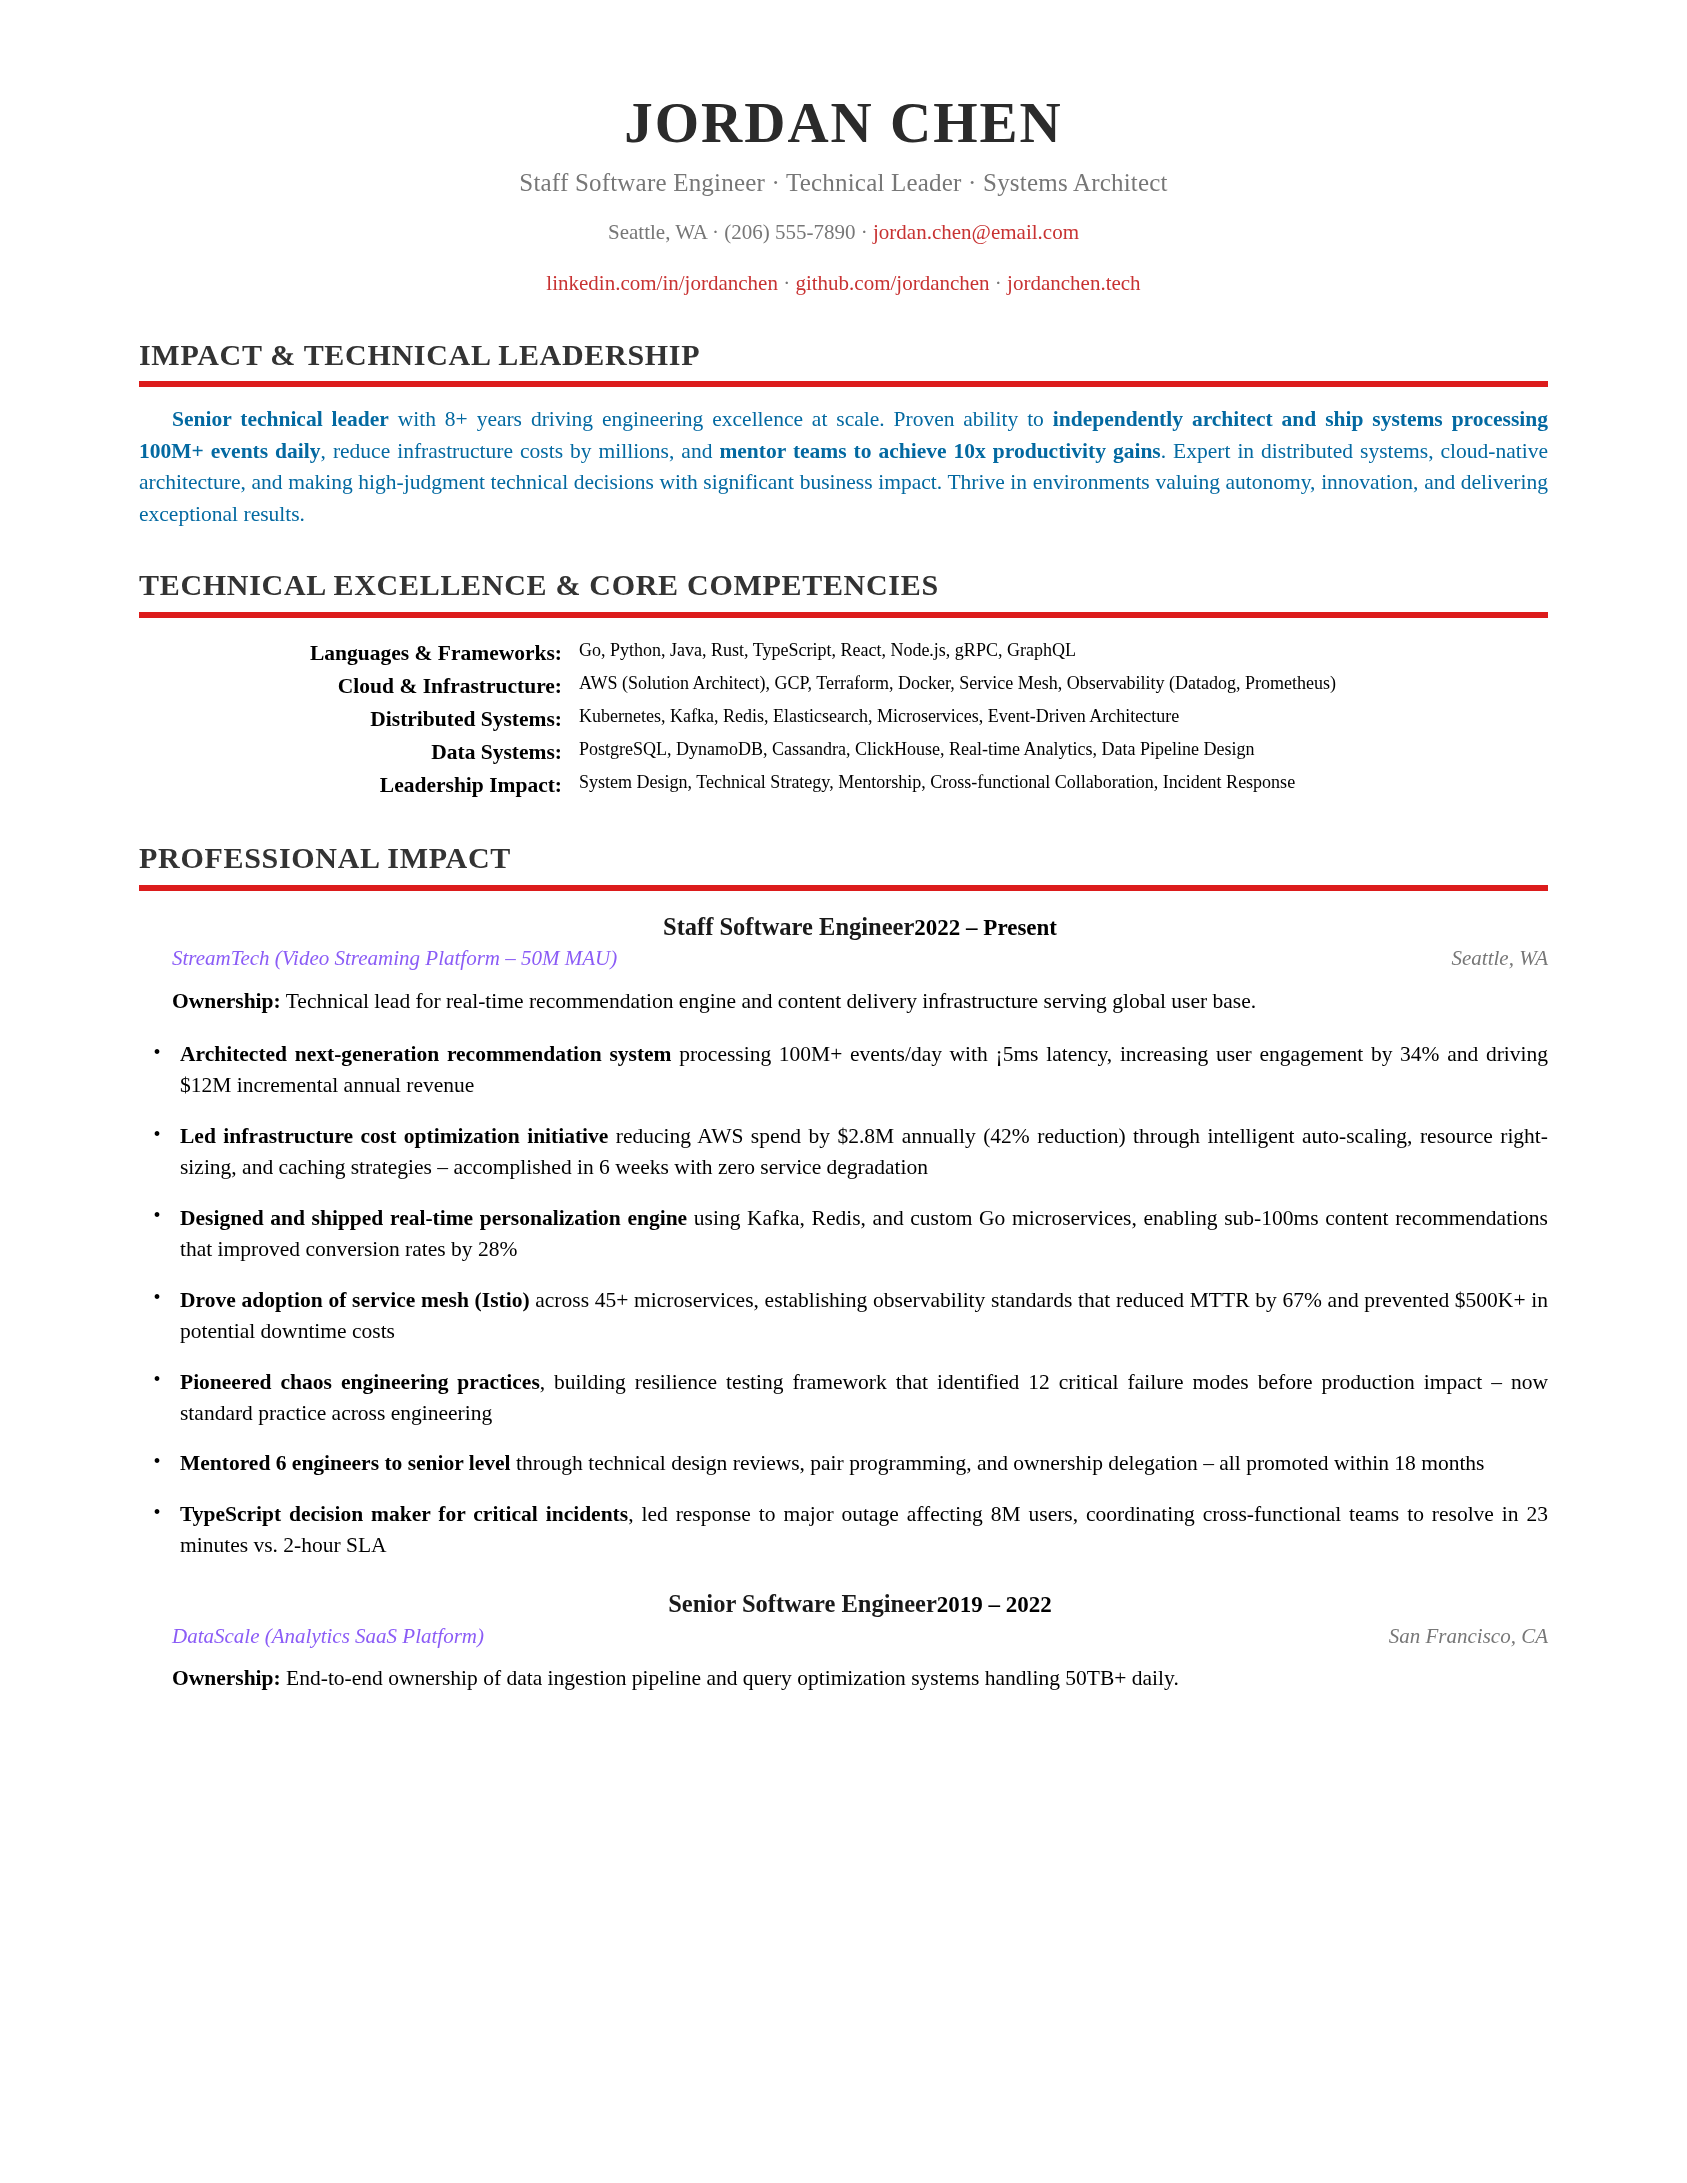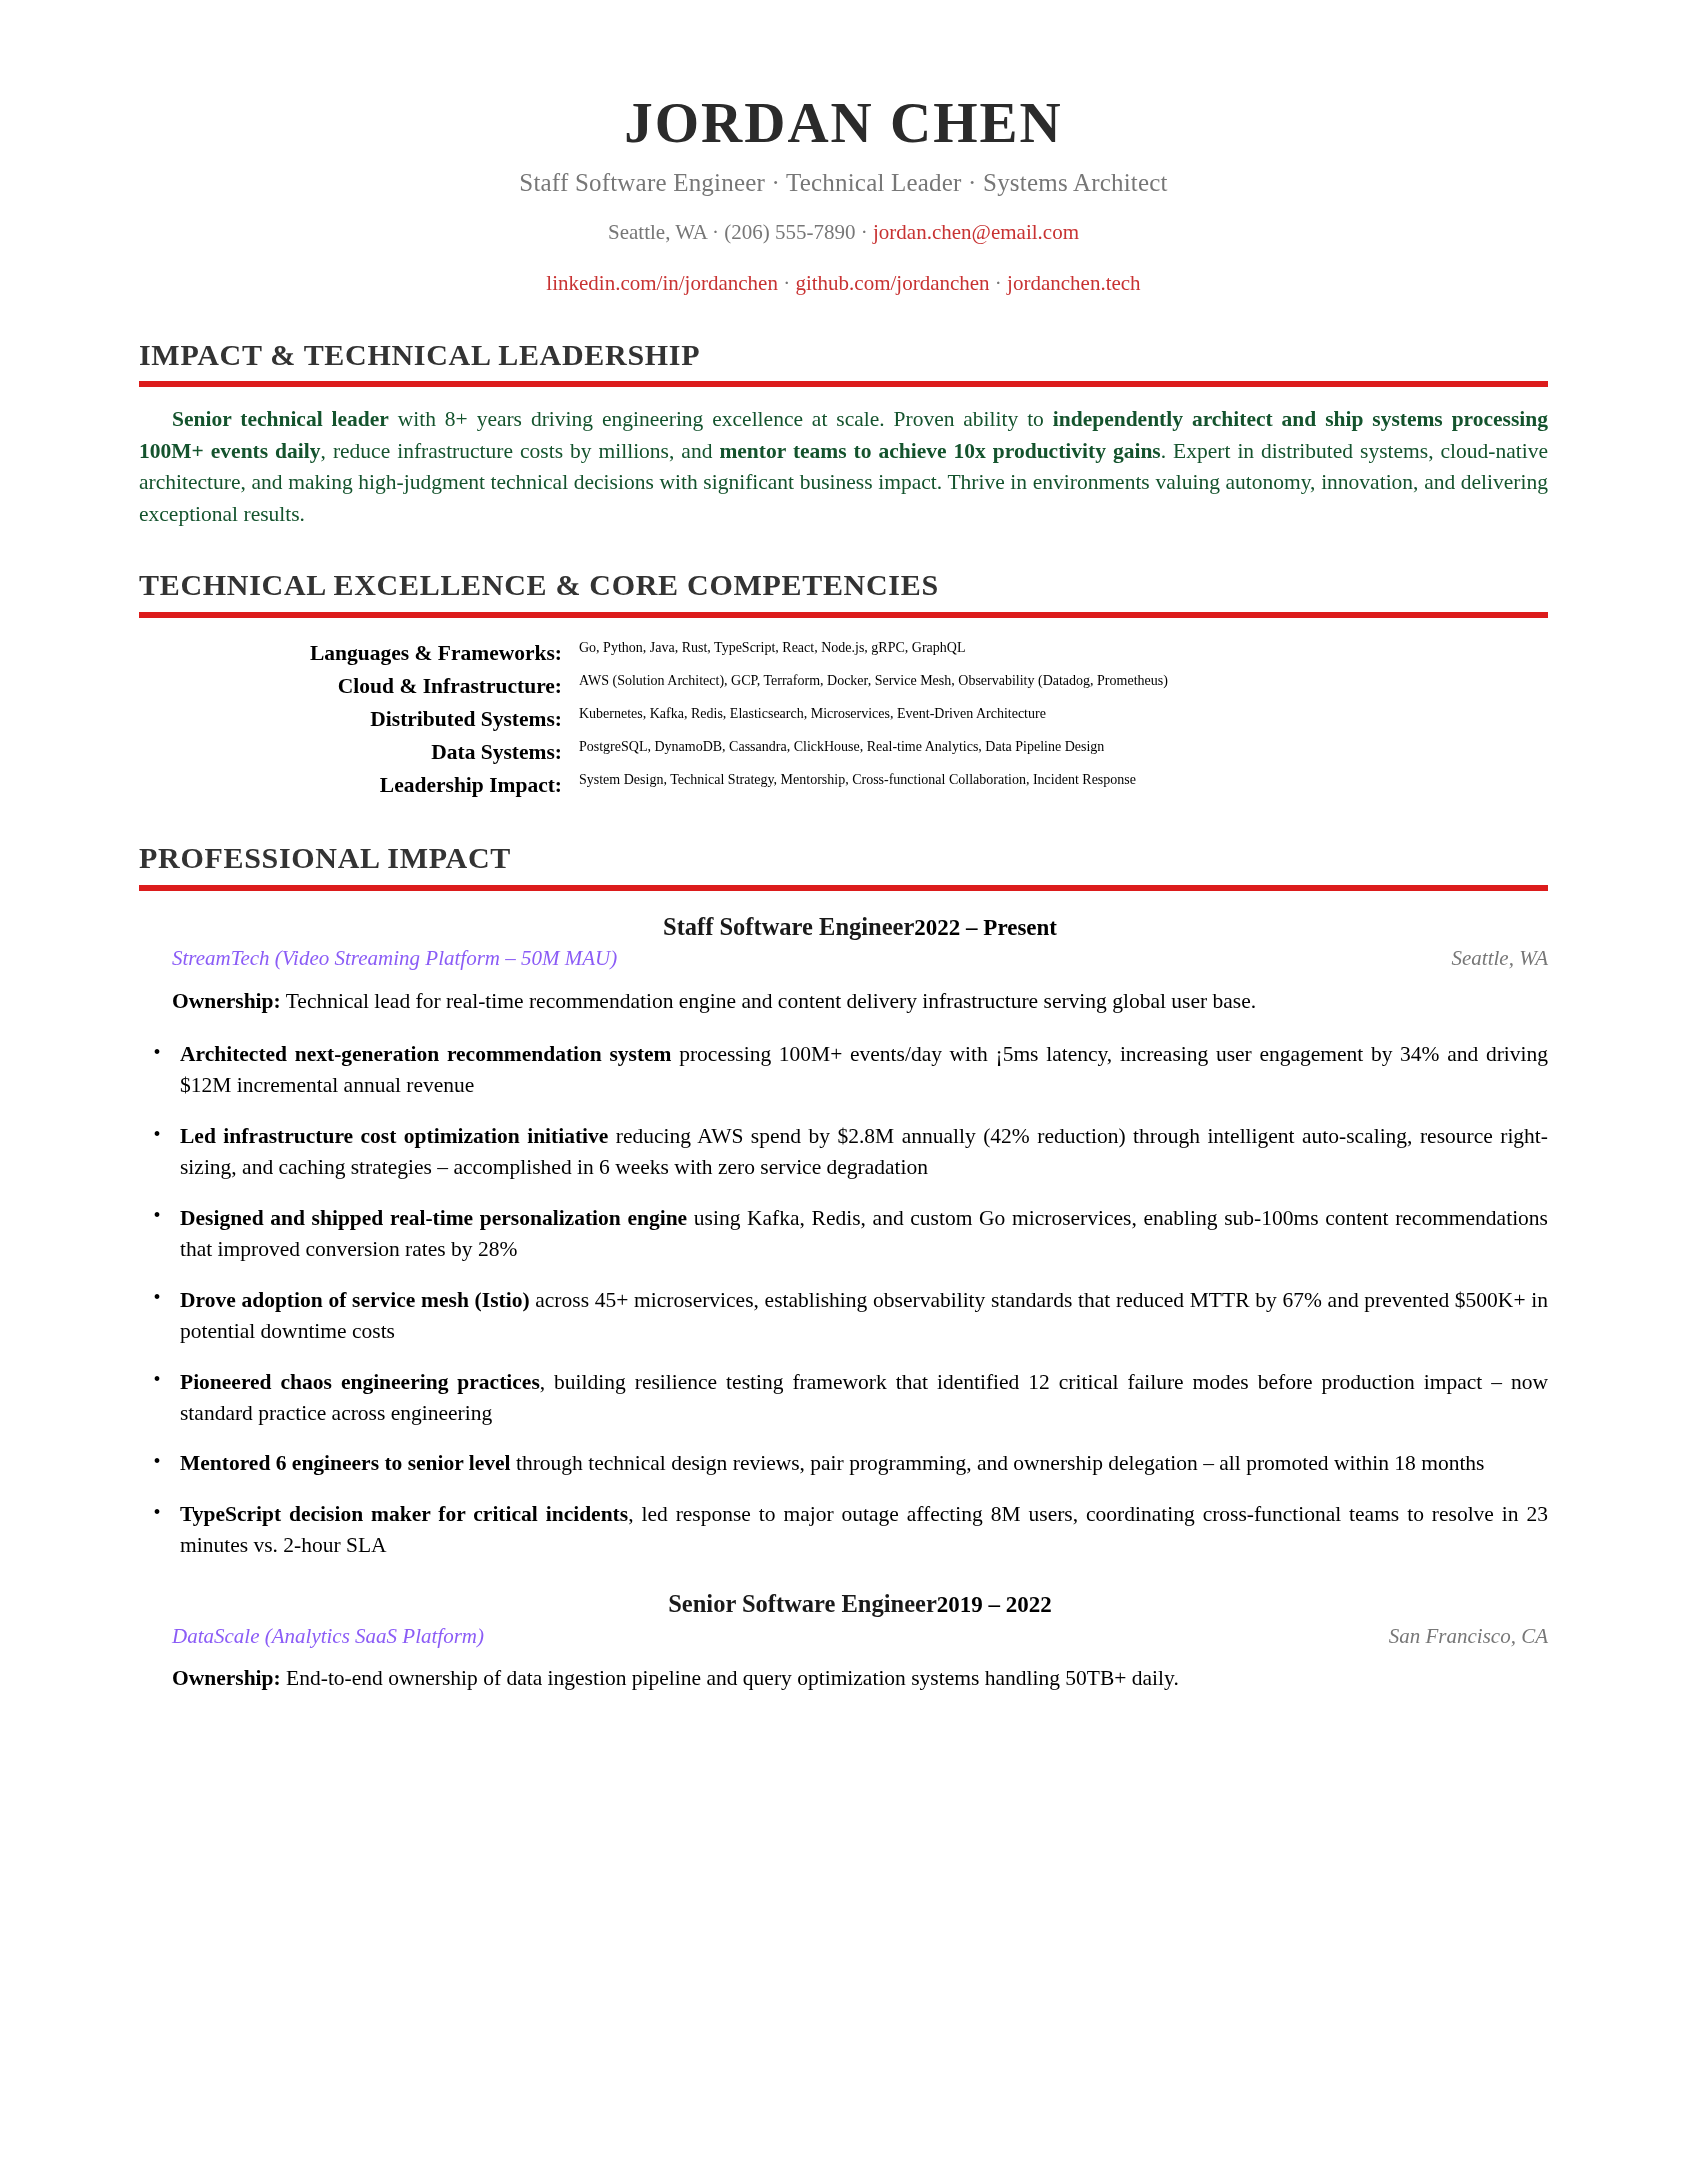--- a/index.html
+++ b/index.html
@@ -54,40 +54,40 @@
     background:#DC1C1C;
     margin-top:10.6px;
     width:1409px;
   }
 
   
   .para {
     font-size:21.5px;
     line-height:1.46;
     text-align:justify;
-    color:#14532d;
+    color:#0369a1;
     margin-top:17px;
     text-indent:33px;
   }
   .para b, .bold { font-weight:700; }
 
   
   .skills { margin-top:20px; width:1409px; border-collapse:collapse; }
   .skills td { vertical-align:top; padding:0 0 2.6px 0; }
   .skills .lbl {
     width:423px;
     text-align:right;
     font-weight:700;
     font-size:21.5px;
     line-height:1.42;
     white-space:nowrap;
     padding-right:17px;
   }
   .skills .val {
-    font-size:14px;
+    font-size:18px;
     line-height:1.42;
     text-align:justify;
   }
 
   
   .job { margin-top:22.5px; padding-left:33px; }
   .job-row { display:flex; justify-content:center; align-items:baseline; }
   .job-title { font-size:24.5px; font-weight:700; color:#1a1a1a; }
   .job-dates { font-size:23px; font-weight:700; color:#000; white-space:nowrap; }
   .job-row2 { display:flex; justify-content:space-between; align-items:baseline; margin-top:5.3px; }

